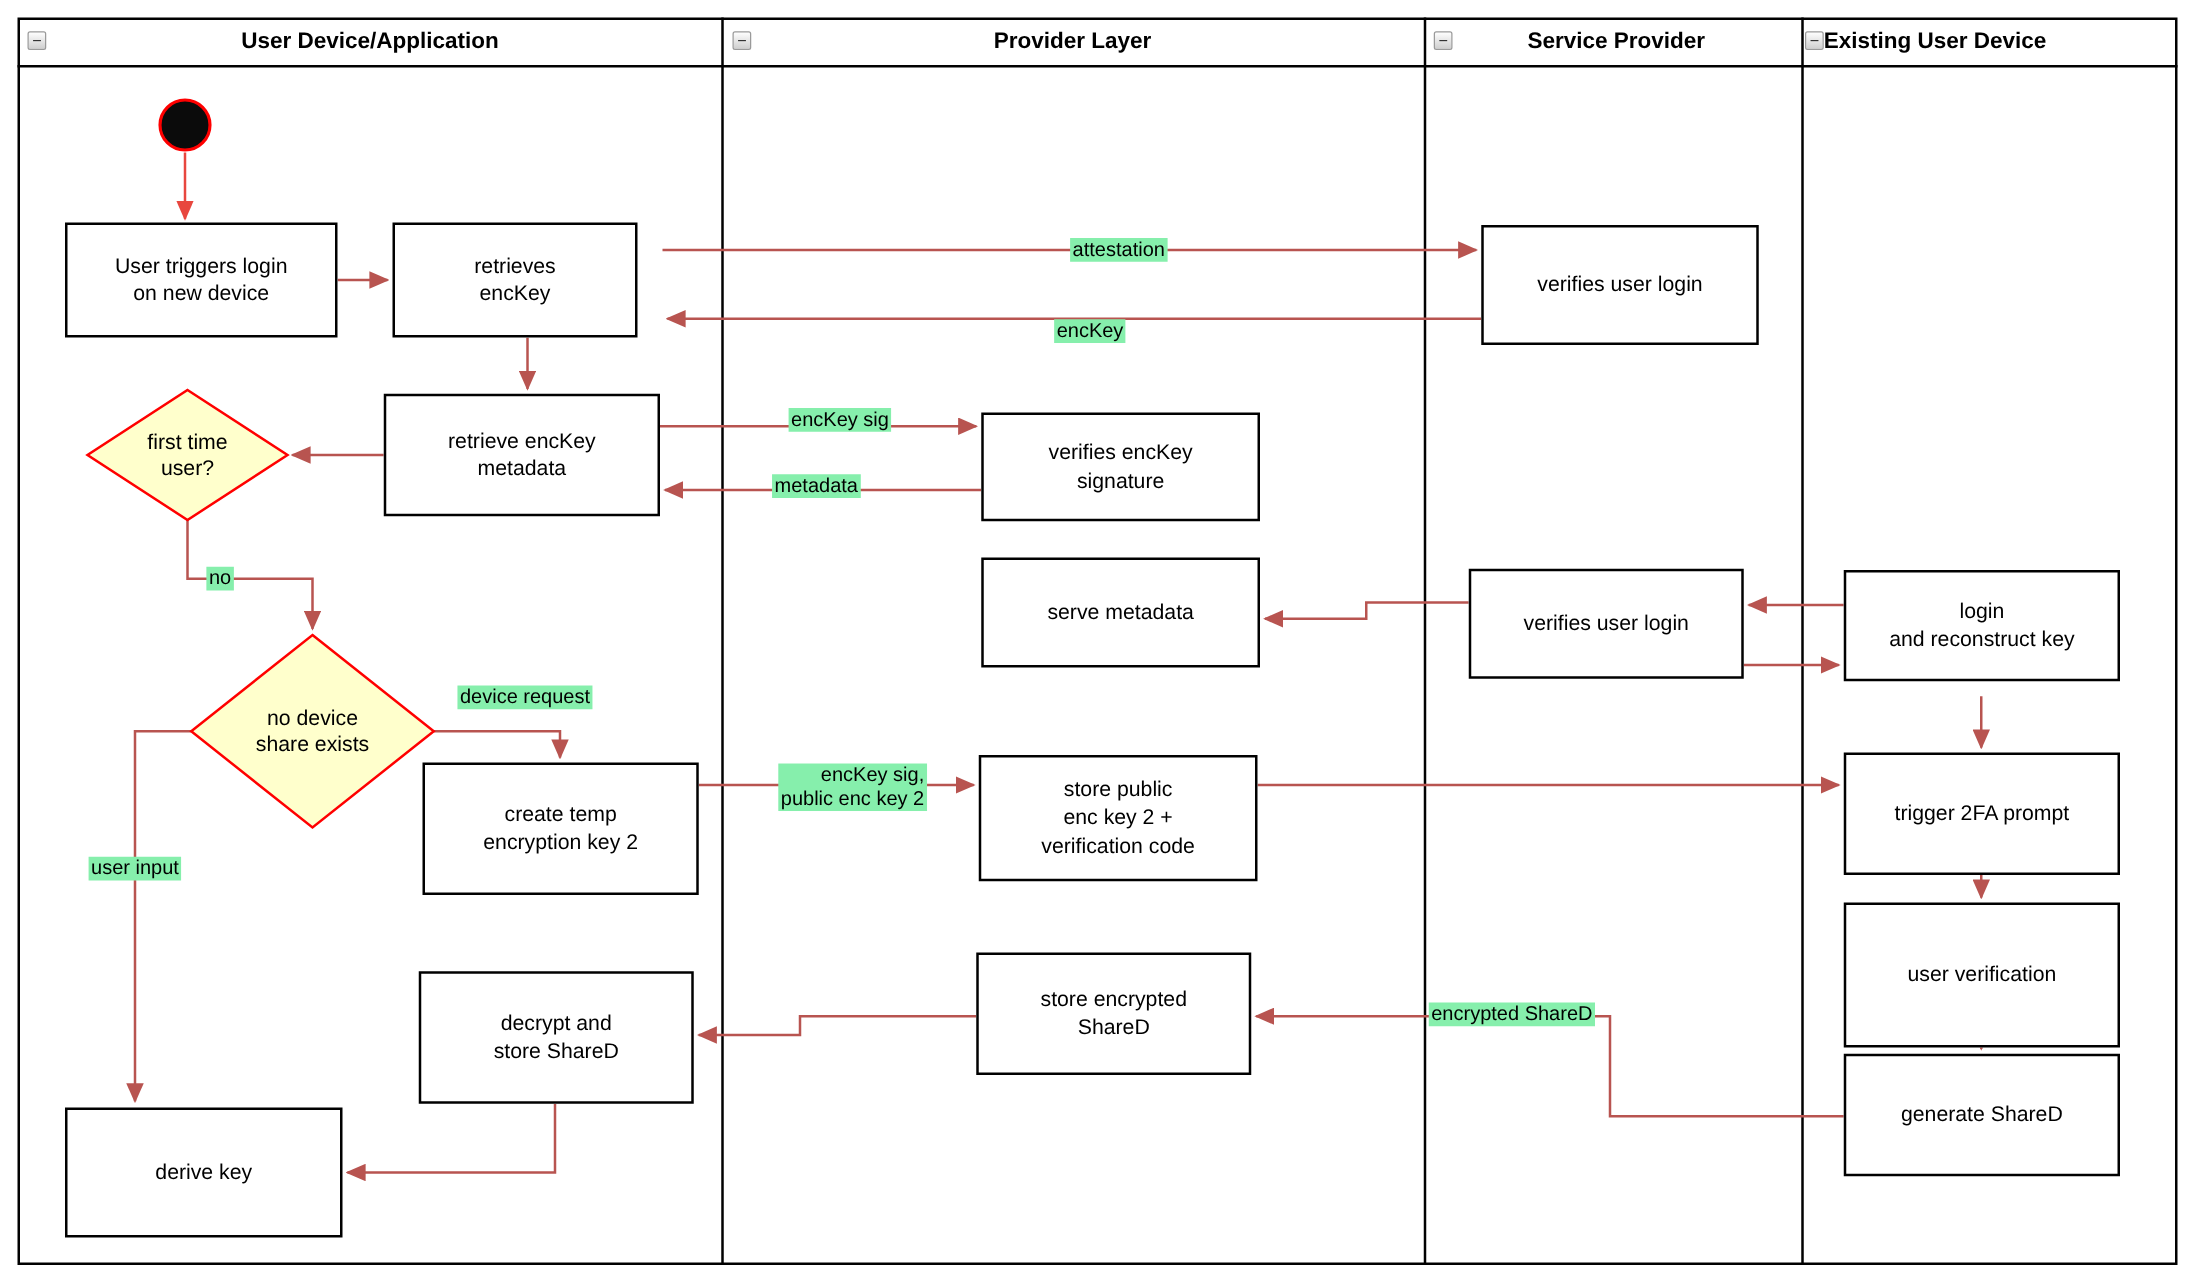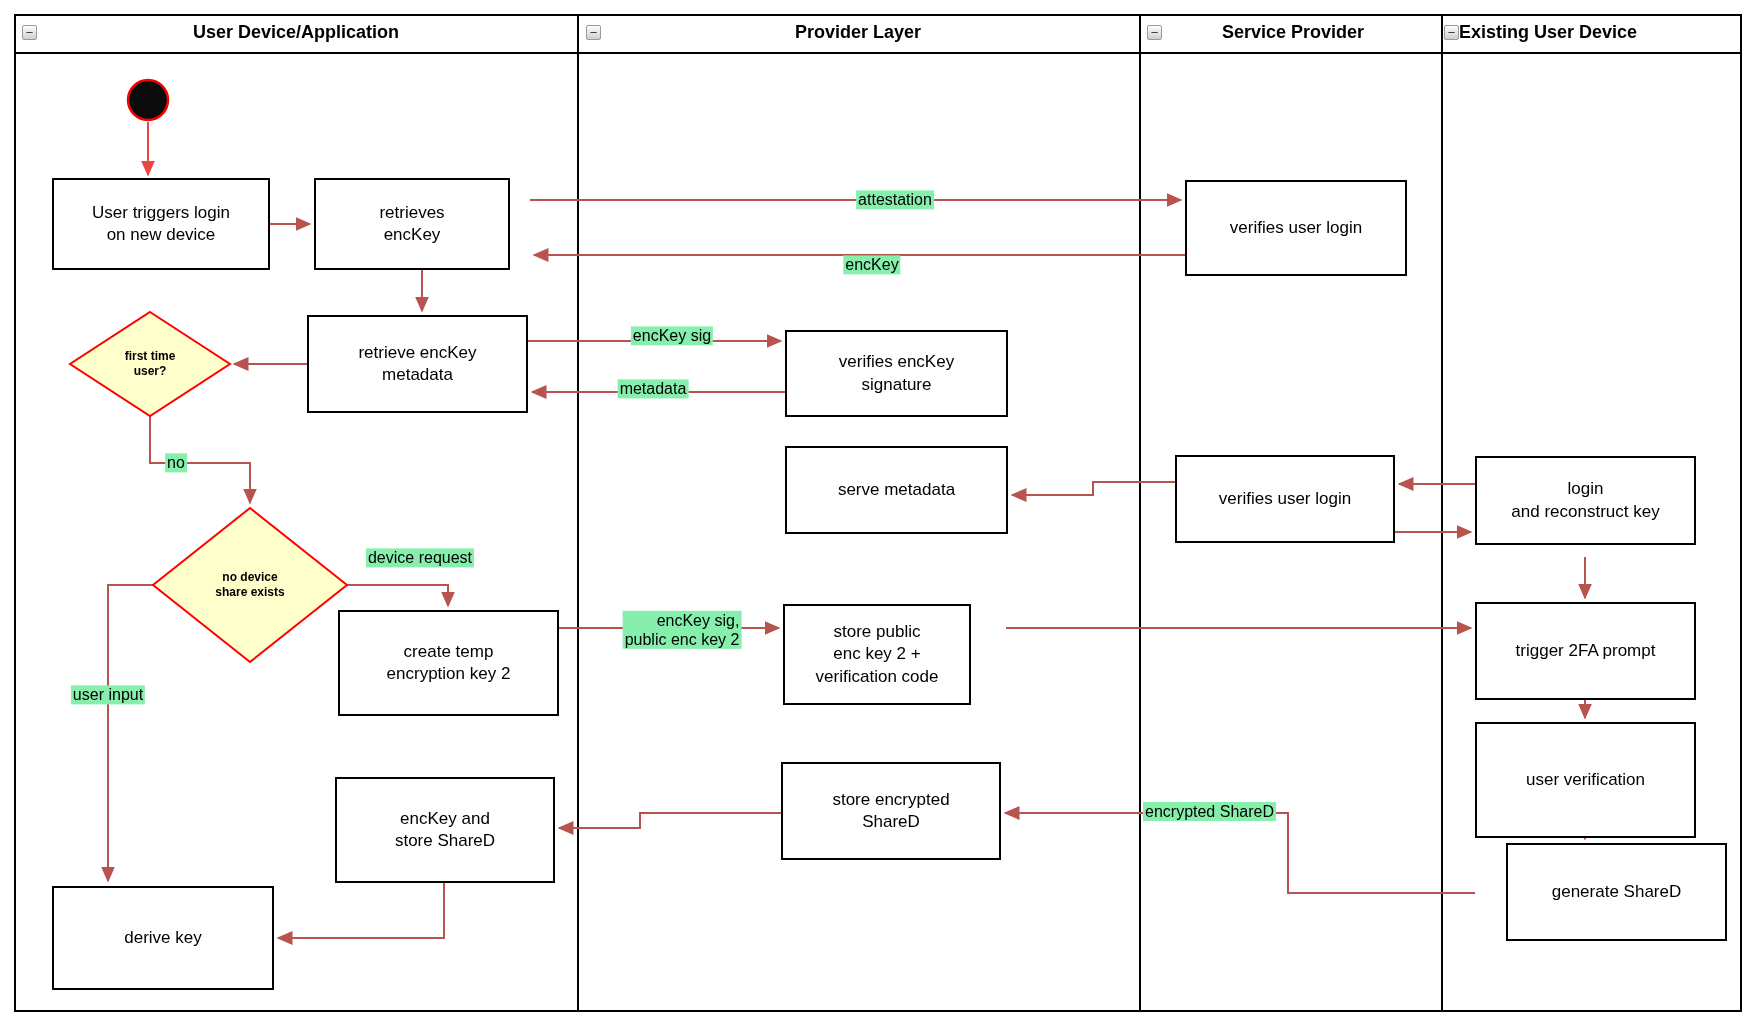--- a/index.html
+++ b/index.html
@@ -34,21 +34,21 @@
   .edge-start{stroke:var(--color-start_edge);stroke-width:2;fill:none;}
   .ahead{fill:var(--color-edge);}
   .ahead-start{fill:var(--color-start_edge);}
   .decision{fill:var(--color-decision_fill);stroke:var(--color-decision_stroke);stroke-width:2;}
   .startnode{fill:#0b0b0b;stroke:var(--color-decision_stroke);stroke-width:2.5;}
 
   .node{position:absolute;box-sizing:border-box;border:2px solid var(--color-node_border);
         background:#fff;display:flex;align-items:center;justify-content:center;
         text-align:center;font-size:17px;line-height:1.3;white-space:pre-line;}
   .dtext{position:absolute;display:flex;align-items:center;justify-content:center;
-         text-align:center;font-size:12px;line-height:1.25;white-space:pre-line;font-weight:bold;}
+         text-align:center;font-size:17px;line-height:1.25;white-space:pre-line;}
   .elabel{position:absolute;background:#86efac;padding:0 2px;font-size:16px;
           line-height:1.2;white-space:pre-line;text-align:right;}
   .elabel.centered{transform:translate(-50%,-50%);}
 </style>
 </head>
 <body>
 
 <div id="canvas">
 
   <div class="frame"></div>
@@ -106,41 +106,41 @@
   </svg>
 
   <div class="node" style="left:52px;top:178px;width:218px;height:92px">User triggers login
 on new device</div>
   <div class="node" style="left:314px;top:178px;width:196px;height:92px">retrieves
 encKey</div>
   <div class="node" style="left:307px;top:315px;width:221px;height:98px">retrieve encKey
 metadata</div>
   <div class="node" style="left:338px;top:610px;width:221px;height:106px">create temp
 encryption key 2</div>
-  <div class="node" style="left:335px;top:777px;width:220px;height:106px">encKey and
+  <div class="node" style="left:335px;top:777px;width:220px;height:106px">decrypt and
 store ShareD</div>
   <div class="node" style="left:52px;top:886px;width:222px;height:104px">derive key</div>
 
   <div class="node" style="left:785px;top:330px;width:223px;height:87px">verifies encKey
 signature</div>
   <div class="node" style="left:785px;top:446px;width:223px;height:88px">serve metadata</div>
-  <div class="node" style="left:783px;top:604px;width:188px;height:101px">store public
+  <div class="node" style="left:783px;top:604px;width:223px;height:101px">store public
 enc key 2 +
 verification code</div>
   <div class="node" style="left:781px;top:762px;width:220px;height:98px">store encrypted
 ShareD</div>
 
   <div class="node" style="left:1185px;top:180px;width:222px;height:96px">verifies user login</div>
   <div class="node" style="left:1175px;top:455px;width:220px;height:88px">verifies user login</div>
 
   <div class="node" style="left:1475px;top:456px;width:221px;height:89px">login
 and reconstruct key</div>
   <div class="node" style="left:1475px;top:602px;width:221px;height:98px">trigger 2FA prompt</div>
   <div class="node" style="left:1475px;top:722px;width:221px;height:116px">user verification</div>
-  <div class="node" style="left:1506px;top:843px;width:221px;height:98px">generate ShareD</div>
+  <div class="node" style="left:1475px;top:843px;width:221px;height:98px">generate ShareD</div>
 
   <div class="dtext" style="left:90px;top:330px;width:120px;height:68px">first time
 user?</div>
   <div class="dtext" style="left:170px;top:548px;width:160px;height:74px">no device
 share exists</div>
 
   <div class="elabel centered" style="left:895px;top:200px">attestation</div>
   <div class="elabel centered" style="left:872px;top:265px">encKey</div>
   <div class="elabel centered" style="left:672px;top:336px">encKey sig</div>
   <div class="elabel centered" style="left:653px;top:389px">metadata</div>

